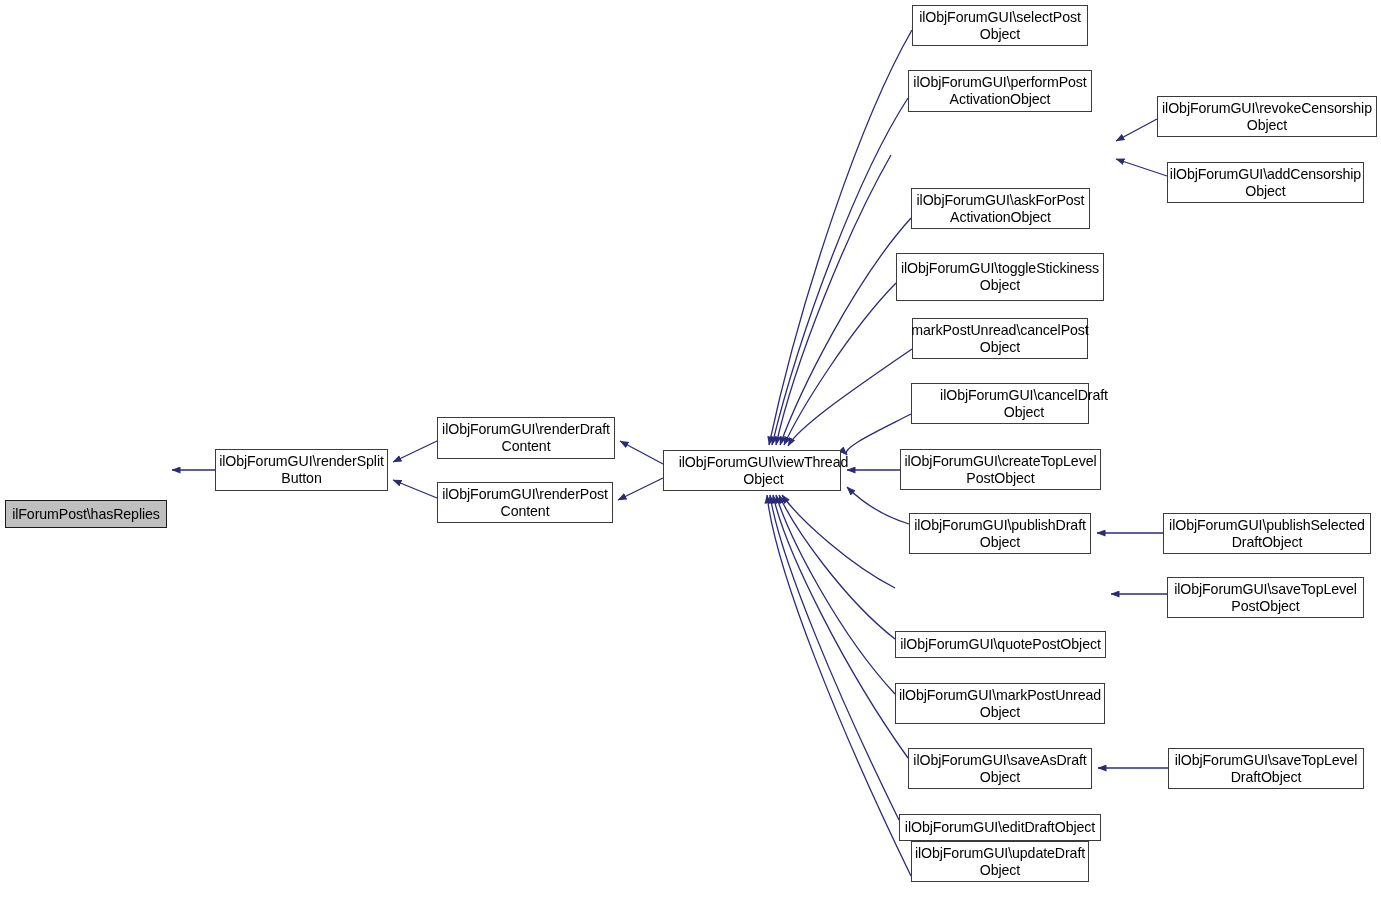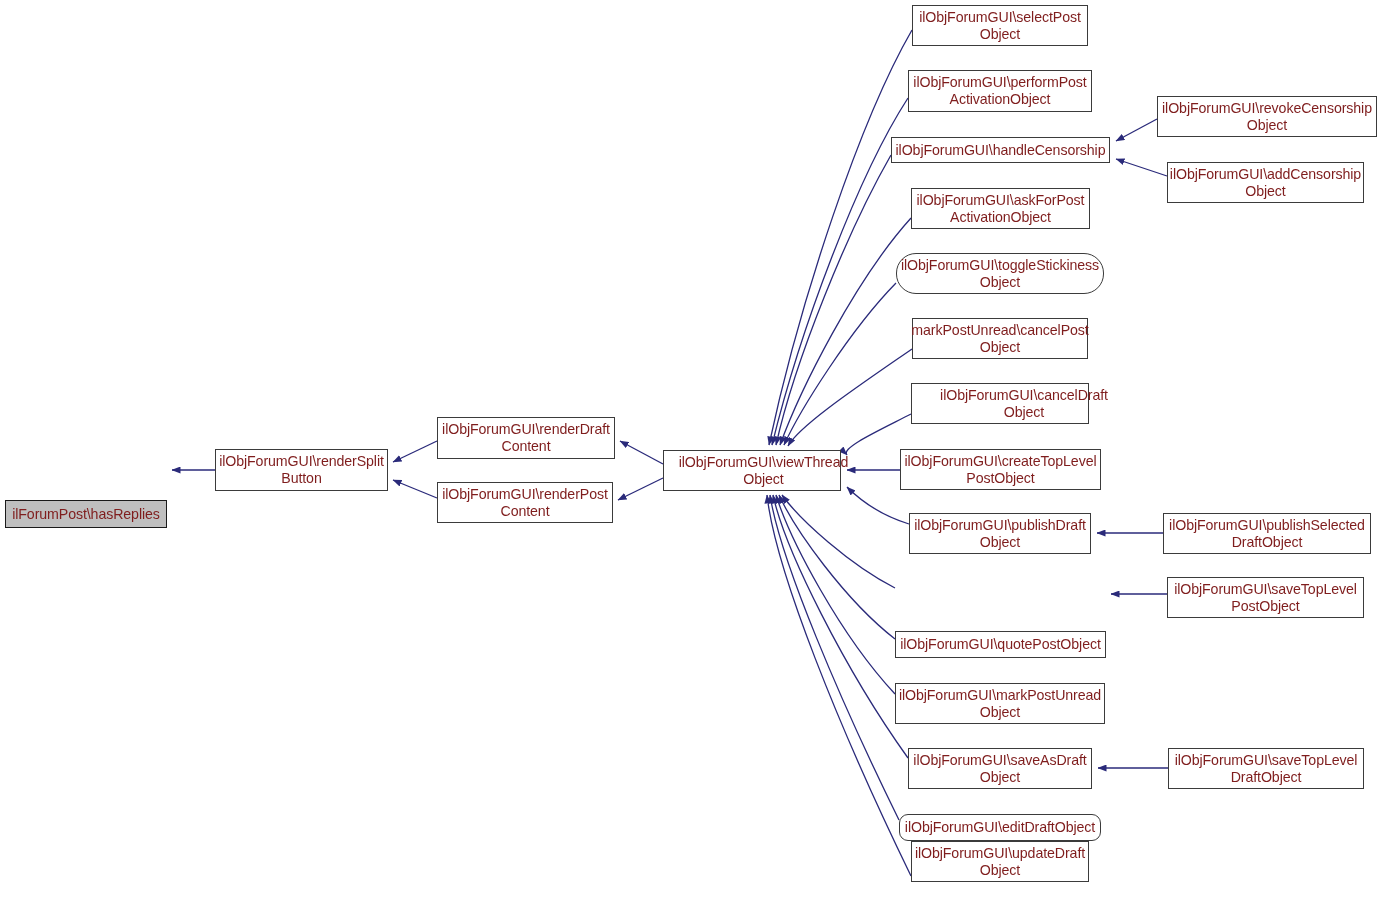--- a/index.html
+++ b/index.html
@@ -22,21 +22,21 @@
     top: 0;
     width: 1381px;
     height: 912px;
     pointer-events: none;
   }
   .node {
     position: absolute;
     box-sizing: border-box;
     border: 1px solid #1a1a1a;
     background: #ffffff;
-    color: #7f1d1d;
+    color: #000000;
     font-size: 14.2px;
     line-height: 17px;
     display: flex;
     align-items: center;
     justify-content: center;
     text-align: center;
     white-space: pre-line;
     letter-spacing: -0.1px;
     z-index: 2;
   }
@@ -95,44 +95,43 @@
     <div class="node thick" style="left: 437px; top: 417px; width: 178px; height: 42px;"><span>ilObjForumGUI\renderDraft
 Content</span></div>
     <div class="node thick" style="left: 437px; top: 482px; width: 176px; height: 41px;"><span>ilObjForumGUI\renderPost
 Content</span></div>
     <div class="node thick" style="left: 663px; top: 450px; width: 178px; height: 41px; padding-left: 23px;"><span>ilObjForumGUI\viewThread
 Object</span></div>
     <div class="node thick" style="left: 912px; top: 5px; width: 176px; height: 41px;"><span>ilObjForumGUI\selectPost
 Object</span></div>
     <div class="node thick" style="left: 908px; top: 70px; width: 184px; height: 42px;"><span>ilObjForumGUI\performPost
 ActivationObject</span></div>
-    <div class="node thick" style="left: 891px; top: 137px; width: 219px; height: 26px;"><span>ilObjForumGUI\handleCensorship</span></div>
     <div class="node thick" style="left: 1157px; top: 96px; width: 220px; height: 41px;"><span>ilObjForumGUI\revokeCensorship
 Object</span></div>
     <div class="node thick" style="left: 1167px; top: 162px; width: 197px; height: 41px;"><span>ilObjForumGUI\addCensorship
 Object</span></div>
     <div class="node thick" style="left: 911px; top: 188px; width: 179px; height: 41px;"><span>ilObjForumGUI\askForPost
 ActivationObject</span></div>
-    <div class="node thick" style="left: 896px; top: 253px; width: 208px; height: 41px; border-radius: 20px;"><span>ilObjForumGUI\toggleStickiness
+    <div class="node thick" style="left: 896px; top: 253px; width: 208px; height: 48px;"><span>ilObjForumGUI\toggleStickiness
 Object</span></div>
     <div class="node thick" style="left: 912px; top: 318px; width: 176px; height: 41px;"><span>markPostUnread\cancelPost
 Object</span></div>
     <div class="node thick" style="left: 911px; top: 383px; width: 178px; height: 41px; padding-left: 48px;"><span>ilObjForumGUI\cancelDraft
 Object</span></div>
     <div class="node thick" style="left: 900px; top: 449px; width: 201px; height: 41px;"><span>ilObjForumGUI\createTopLevel
 PostObject</span></div>
     <div class="node thick" style="left: 909px; top: 513px; width: 182px; height: 41px;"><span>ilObjForumGUI\publishDraft
 Object</span></div>
     <div class="node thick" style="left: 1163px; top: 513px; width: 208px; height: 41px;"><span>ilObjForumGUI\publishSelected
 DraftObject</span></div>
     <div class="node thick" style="left: 1167px; top: 577px; width: 197px; height: 41px;"><span>ilObjForumGUI\saveTopLevel
 PostObject</span></div>
     <div class="node thick" style="left: 895px; top: 631px; width: 211px; height: 27px;"><span>ilObjForumGUI\quotePostObject</span></div>
     <div class="node thick" style="left: 895px; top: 683px; width: 210px; height: 41px;"><span>ilObjForumGUI\markPostUnread
 Object</span></div>
     <div class="node thick" style="left: 908px; top: 748px; width: 184px; height: 41px;"><span>ilObjForumGUI\saveAsDraft
 Object</span></div>
     <div class="node thick" style="left: 1168px; top: 748px; width: 196px; height: 41px;"><span>ilObjForumGUI\saveTopLevel
 DraftObject</span></div>
-    <div class="node thick" style="left: 899px; top: 814px; width: 202px; height: 27px; border-radius: 9px;"><span>ilObjForumGUI\editDraftObject</span></div>
+    <div class="node thick" style="left: 899px; top: 814px; width: 202px; height: 27px;"><span>ilObjForumGUI\editDraftObject</span></div>
     <div class="node thick" style="left: 911px; top: 841px; width: 178px; height: 41px;"><span>ilObjForumGUI\updateDraft
 Object</span></div>
   </div>
 
 </body></html>

